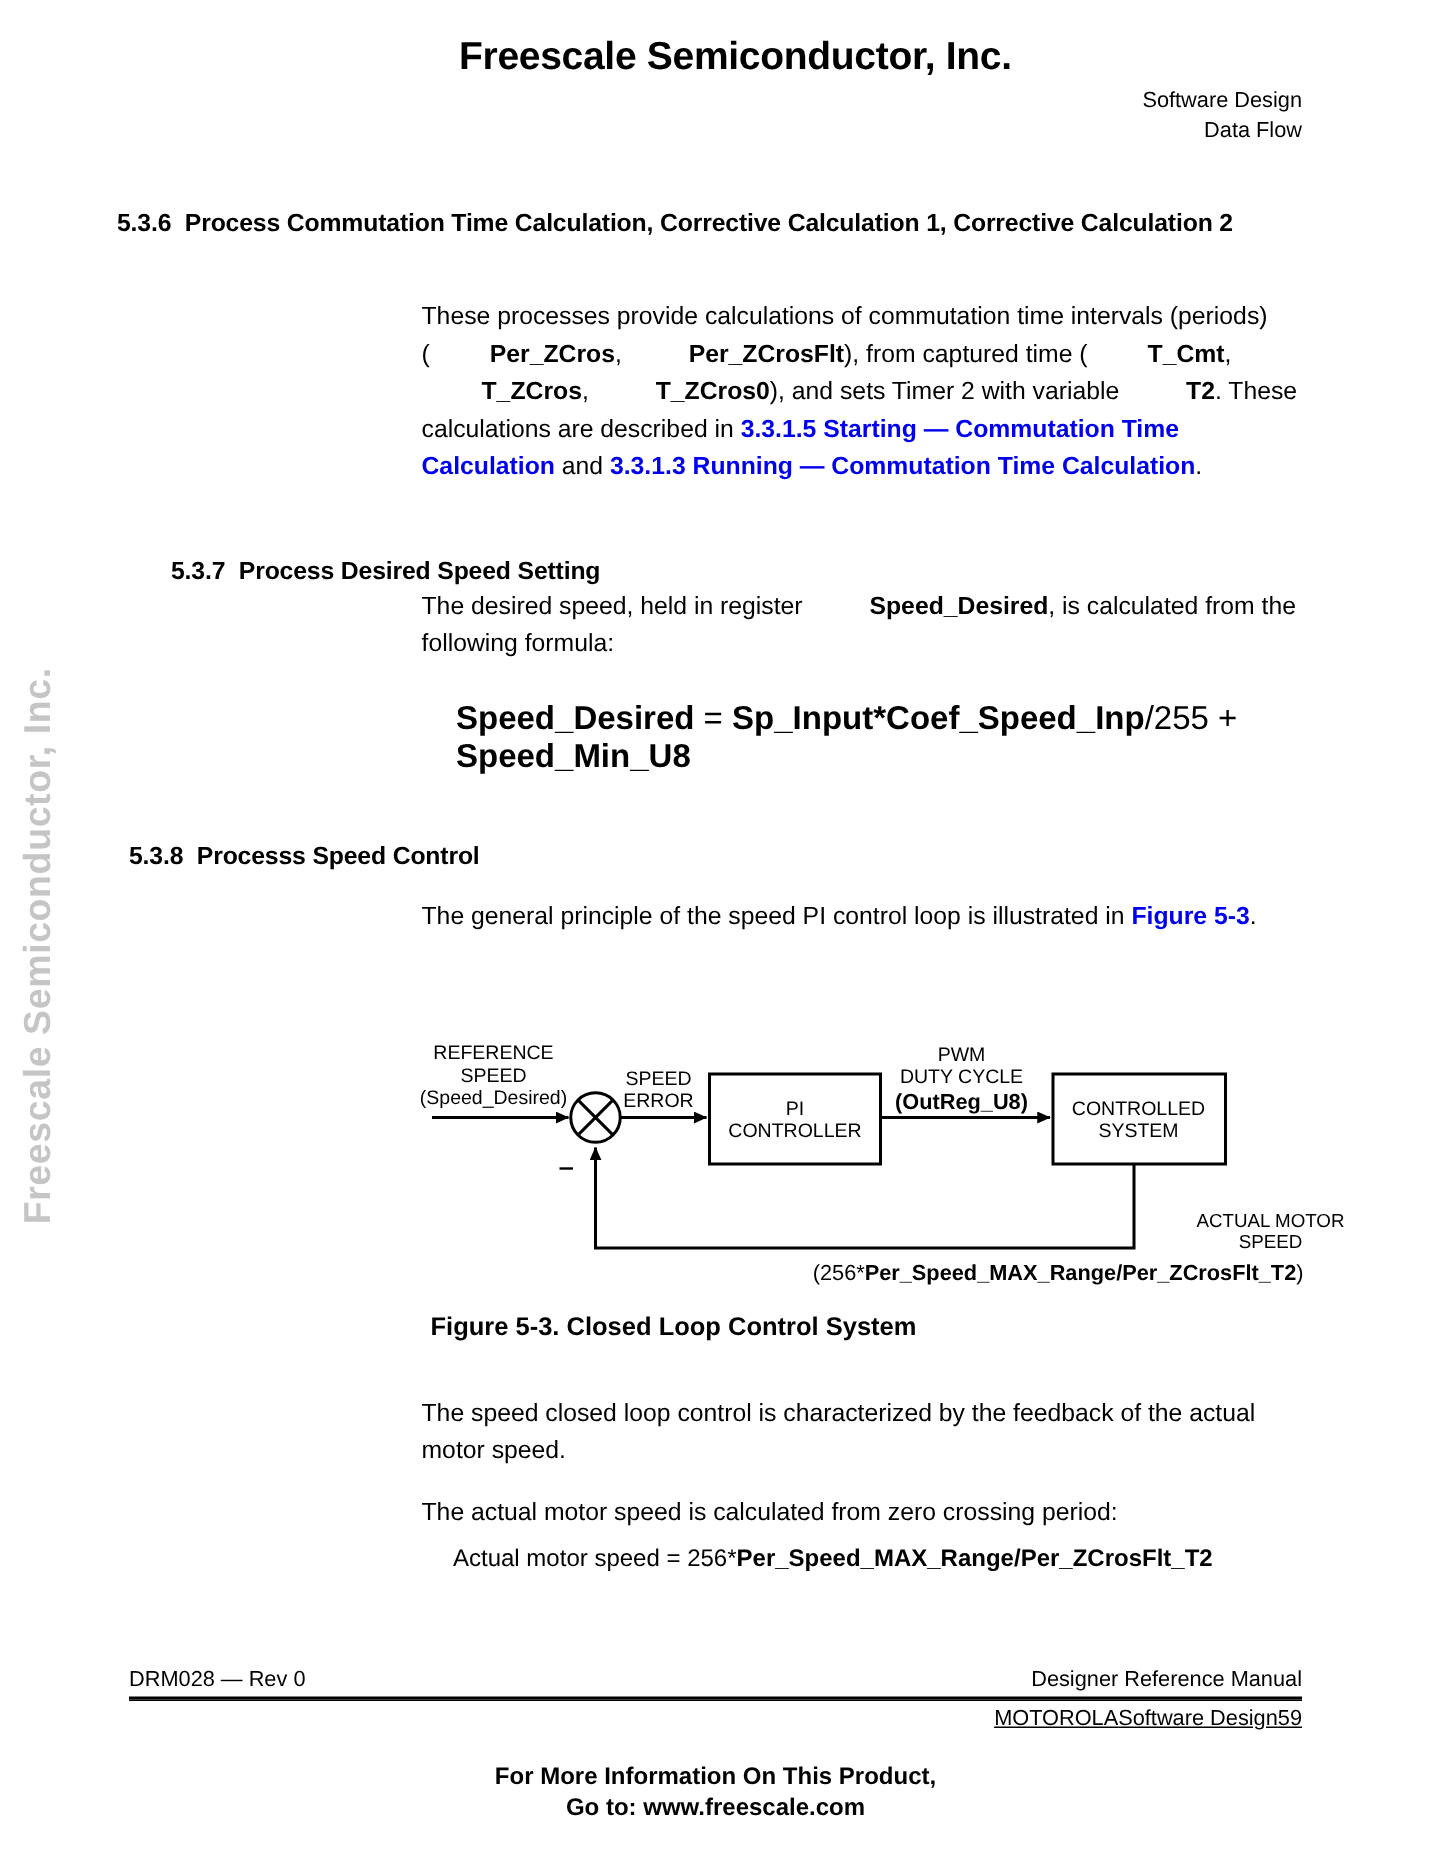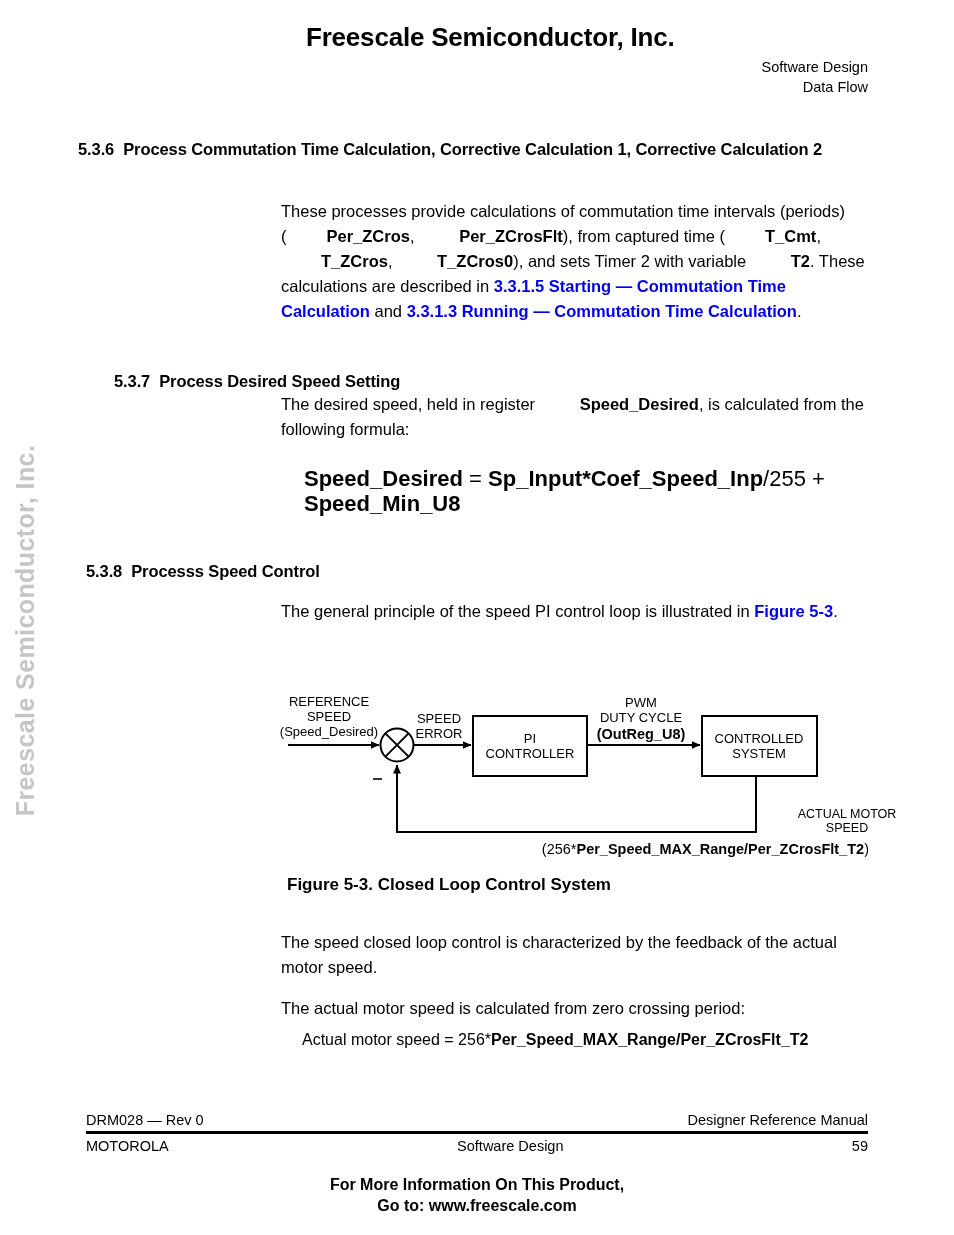--- a/index.html
+++ b/index.html
@@ -147,23 +147,24 @@
     padding-bottom: 3px;
   }
   #footer-rule {
     border-top: 2.5px solid #000;
     border-bottom: 1px solid #000;
     height: 3px;
     margin-bottom: 4px;
   }
   #footer-line2 {
     display: flex;
-    justify-content: space-between;
+    justify-content: flex-end;
     align-items: baseline;
     font-size: 14.5px;
+    text-decoration: underline;
   }
   #footer-line2 .center { font-size: 14.5px; }
   #footer-promo {
     position: absolute;
     left: 0;
     top: 1174px;
     width: 954px;
     text-align: center;
     font-size: 16px;
     font-weight: bold;

